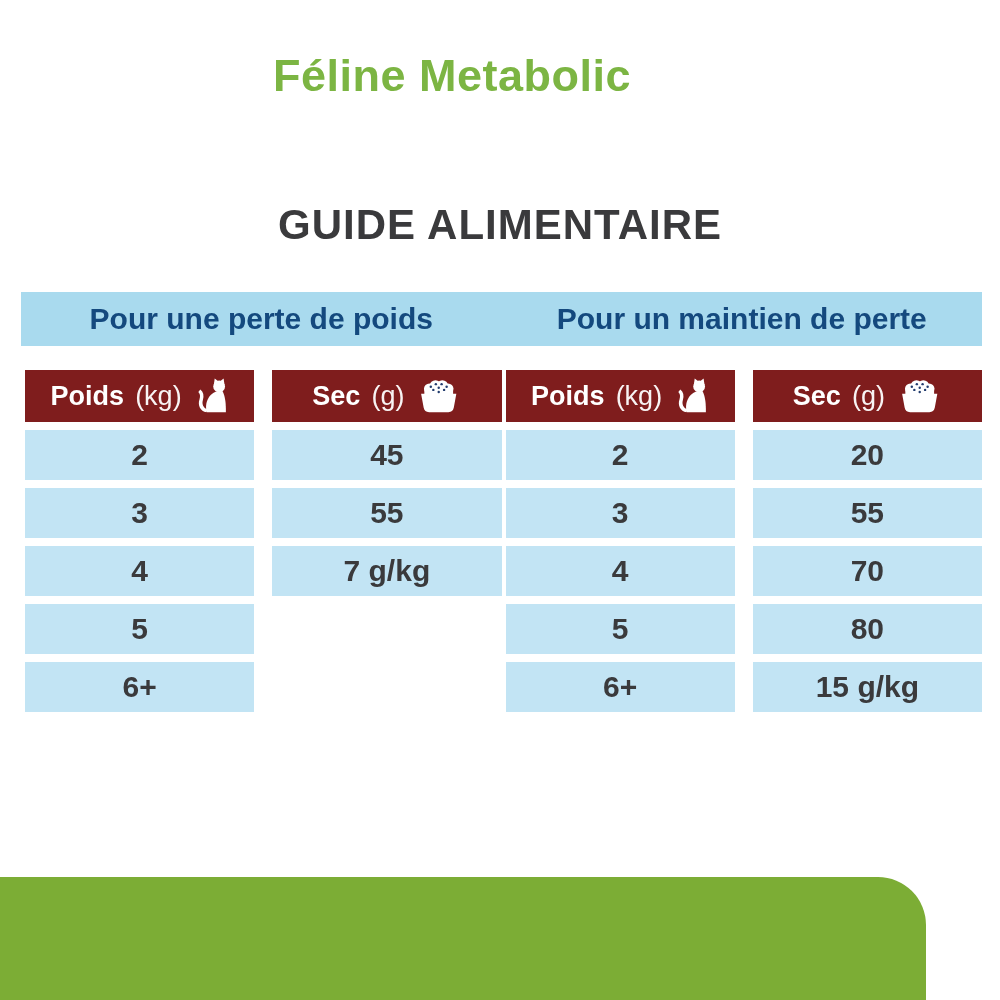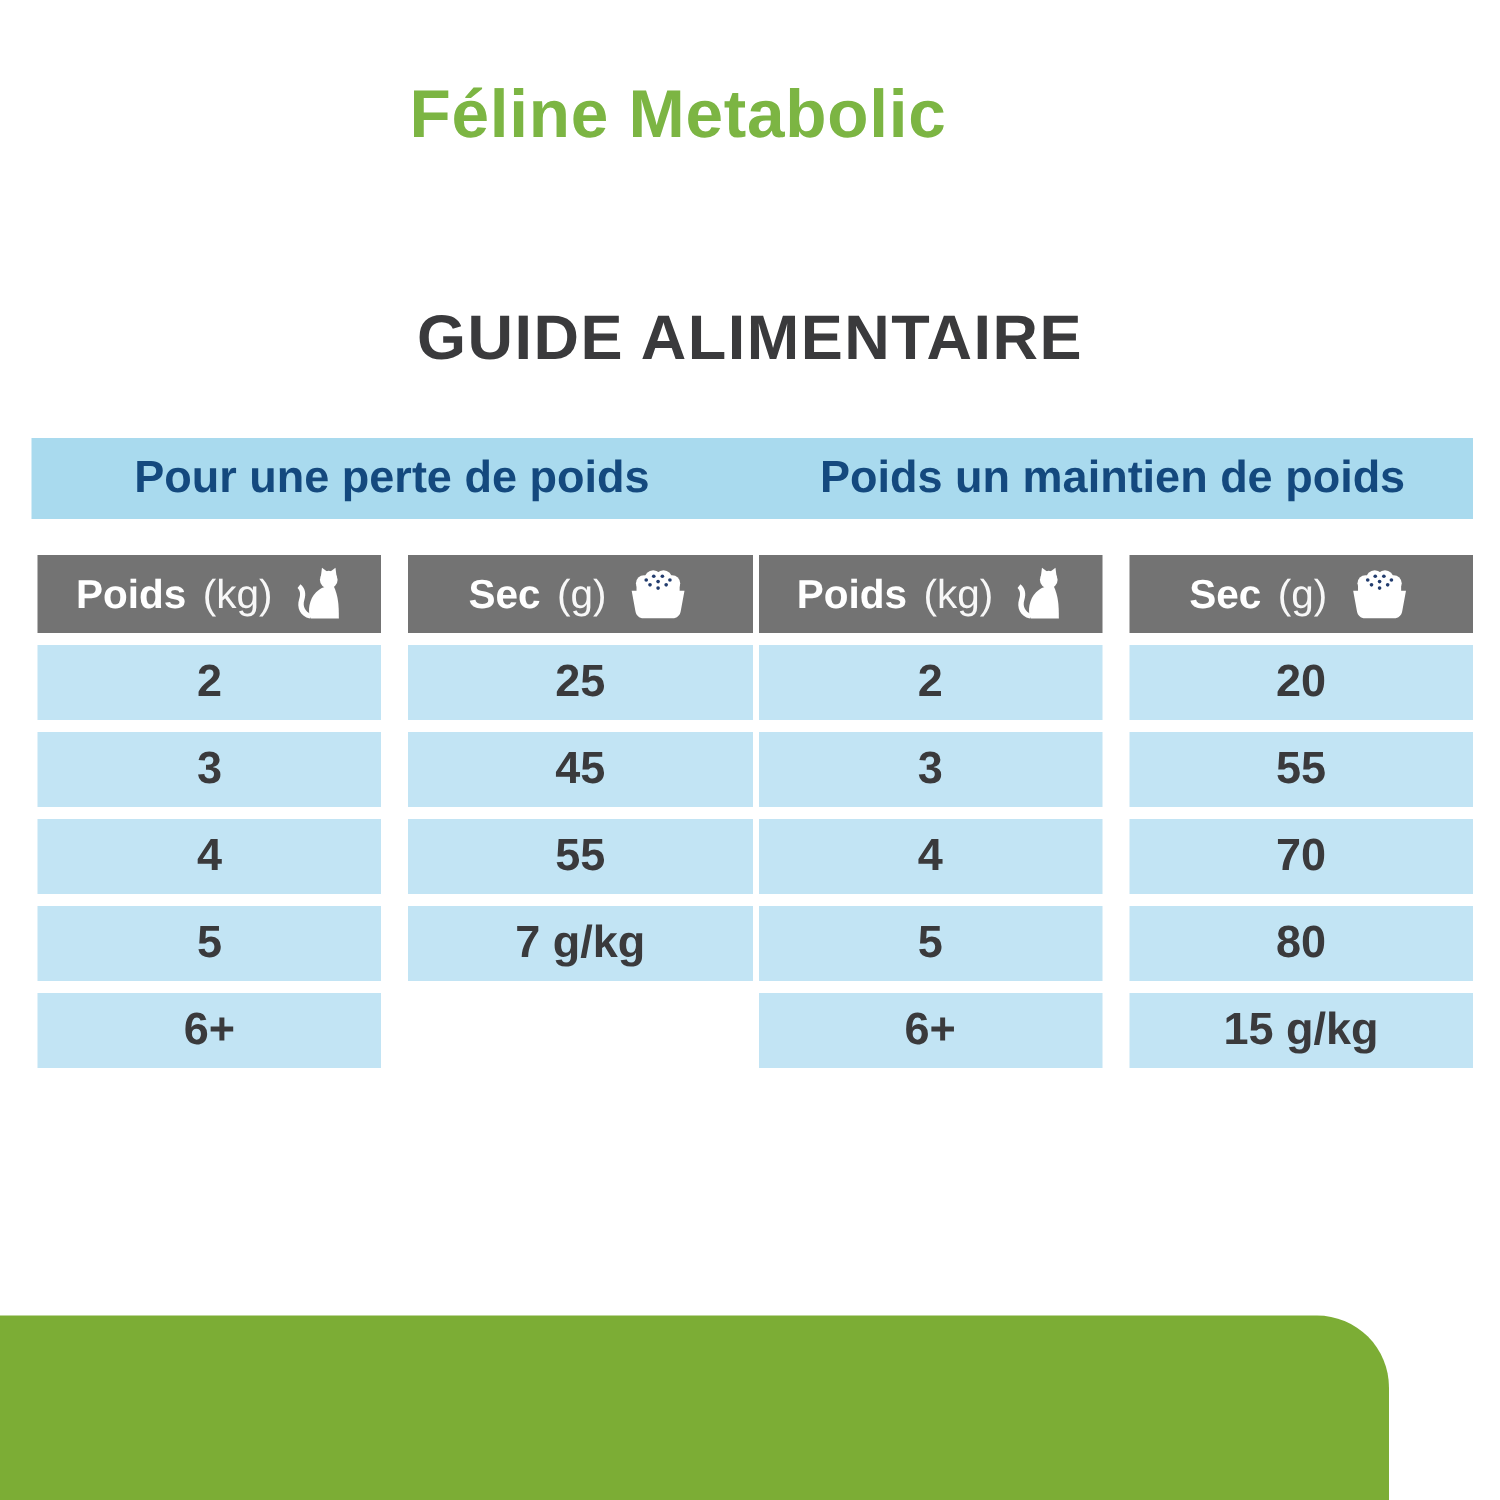--- a/index.html
+++ b/index.html
@@ -27,21 +27,21 @@
   .section-title{
     height:54px;background:#A9DAEE;
     display:flex;align-items:center;justify-content:center;
     font-size:30px;font-weight:bold;color:#14497E;
   }
   .cols{
     display:flex;gap:18px;margin-top:24px;padding-left:4px;
   }
   .col{flex:1;min-width:0;}
   .col-header{
-    height:52px;background:#737373;color:#ffffff;
+    height:52px;background:#7f1d1d;color:#ffffff;
     display:flex;align-items:center;justify-content:center;gap:11px;
     font-size:27px;
   }
   .col-header .lbl{font-weight:bold;}
   .col-header .unit{font-weight:normal;opacity:.95;}
   .col-header svg{display:block;}
   .cell{
     height:50px;margin-top:8px;background:#C2E4F4;
     display:flex;align-items:center;justify-content:center;
     font-size:30px;font-weight:bold;color:#3A3A3C;
@@ -107,31 +107,30 @@
                 <circle cx="37" cy="9.5" r="1.7"></circle>
                 <circle cx="44" cy="13" r="1.7"></circle>
                 <circle cx="25.5" cy="17.5" r="1.7"></circle>
                 <circle cx="33" cy="14.5" r="1.7"></circle>
                 <circle cx="40.5" cy="17.5" r="1.7"></circle>
                 <circle cx="33" cy="20.5" r="1.7"></circle>
               </g>
             </svg>
           </span>
         </div>
-        <div class="cell">25</div>
         <div class="cell">45</div>
         <div class="cell">55</div>
         <div class="cell">7 g/kg</div>
       </div>
 
     </div>
   </div>
 
   <div class="group">
-    <div class="section-title">Poids un maintien de poids</div>
+    <div class="section-title">Pour un maintien de perte</div>
     <div class="cols">
 
       <div class="col">
         <div class="col-header">
           <span class="lbl">Poids</span>
           <span class="unit">(kg)</span>
           <span>
             <svg width="36" height="40" viewBox="0 0 64 64">
               <g fill="#ffffff">
                 <path d="M24 61 C13 59 8 48 11.5 38 C13.5 32 12.5 28 9.5 25 L13 20.5 C18.5 25 20 31.5 17.5 39.5 C15.5 46 18 53 26 56 Z"></path>

